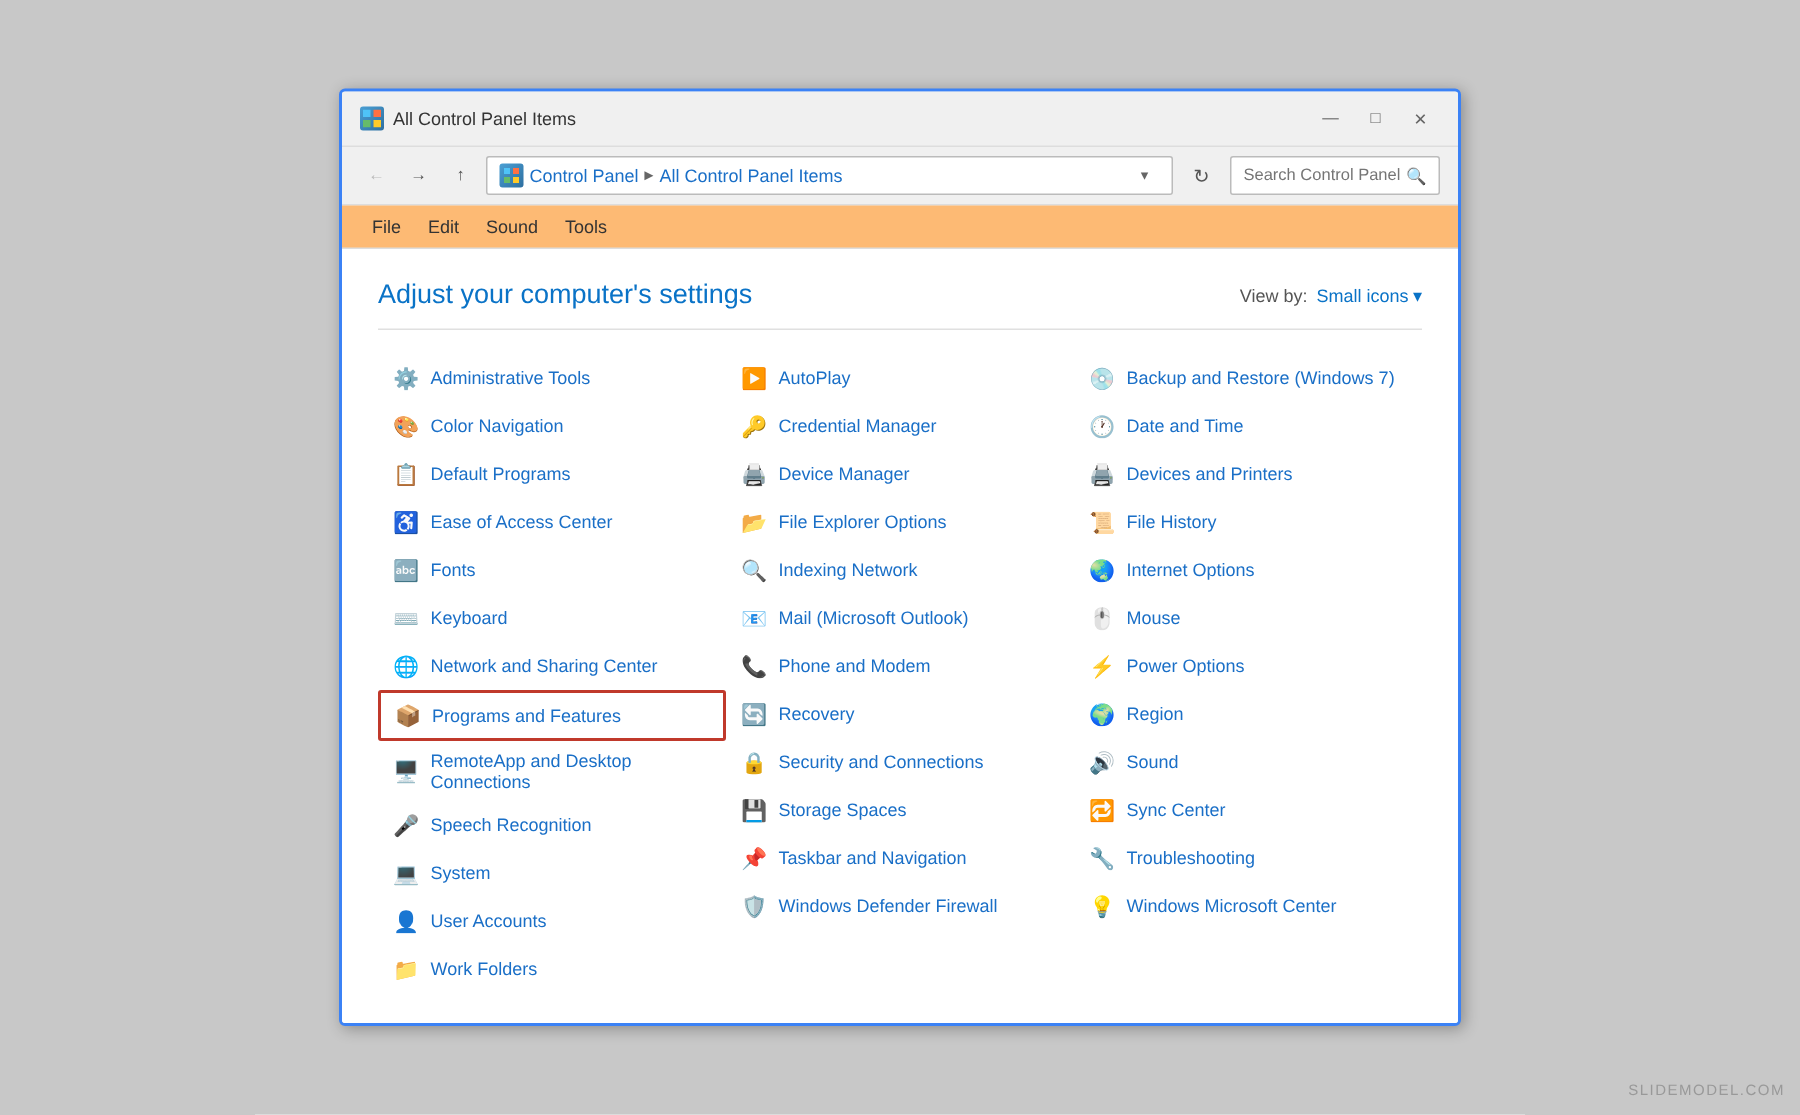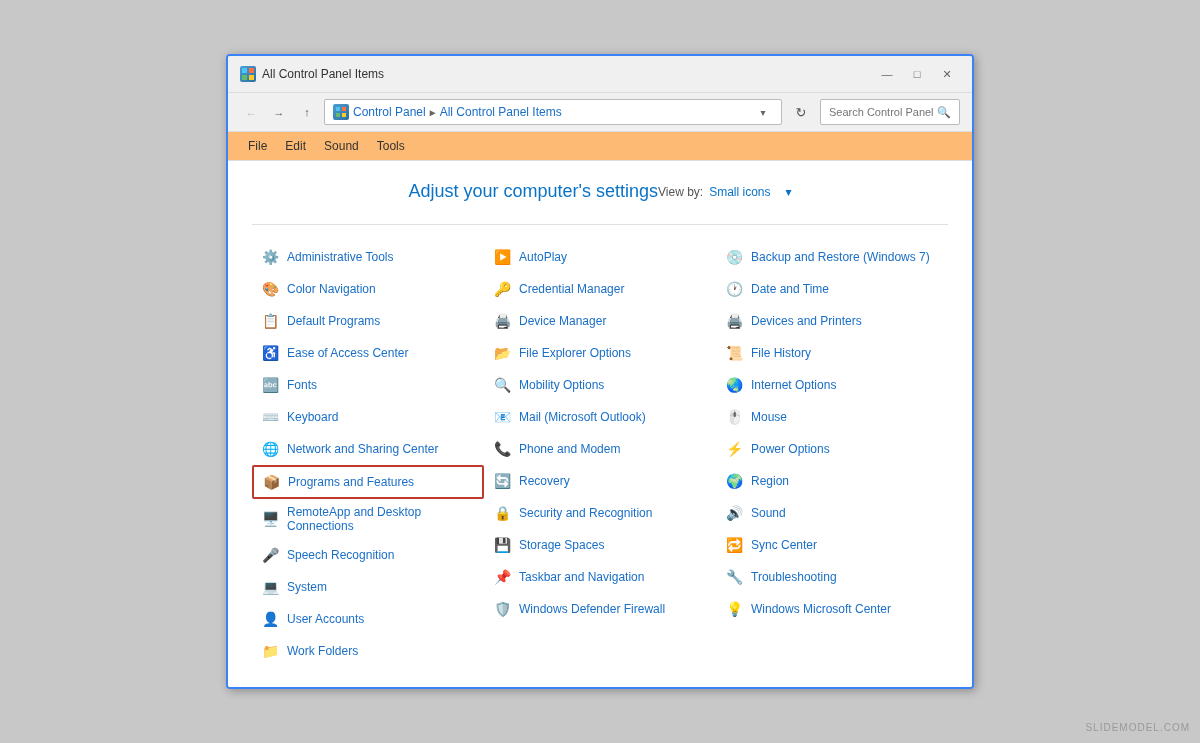--- a/index.html
+++ b/index.html
@@ -166,44 +166,44 @@
       font-size: 12px;
       color: #333;
     }
     .content-area {
       background: white;
       padding: 20px 24px;
       min-height: 500px;
     }
     .content-header {
       display: flex;
-      justify-content: center;
+      justify-content: space-between;
       align-items: center;
       margin-bottom: 16px;
-      padding-bottom: 22px;
+      padding-bottom: 12px;
       border-bottom: 1px solid #e0e0e0;
     }
     .page-title {
       font-size: 18px;
       color: #0a73c7;
       font-weight: normal;
     }
     .view-by {
       display: flex;
       align-items: center;
       gap: 6px;
       font-size: 12px;
       color: #555;
     }
     .view-by-link {
       color: #0a73c7;
       cursor: pointer;
       display: flex;
       align-items: center;
-      gap: 15px;
+      gap: 3px;
     }
     .items-grid {
       display: grid;
       grid-template-columns: repeat(3, 1fr);
       gap: 4px 0;
     }
     .panel-item {
       display: flex;
       align-items: center;
       gap: 6px;
@@ -380,37 +380,37 @@
         <div class="panel-item">
           <span class="item-icon">🖨️</span>
           <span class="item-label">Device Manager</span>
         </div>
         <div class="panel-item">
           <span class="item-icon">📂</span>
           <span class="item-label">File Explorer Options</span>
         </div>
         <div class="panel-item">
           <span class="item-icon">🔍</span>
-          <span class="item-label">Mobility Options</span>
+          <span class="item-label">Indexing Network</span>
         </div>
         <div class="panel-item">
           <span class="item-icon">📧</span>
           <span class="item-label">Mail (Microsoft Outlook)</span>
         </div>
         <div class="panel-item">
           <span class="item-icon">📞</span>
           <span class="item-label">Phone and Modem</span>
         </div>
         <div class="panel-item">
           <span class="item-icon">🔄</span>
           <span class="item-label">Recovery</span>
         </div>
         <div class="panel-item">
           <span class="item-icon">🔒</span>
-          <span class="item-label">Security and Recognition</span>
+          <span class="item-label">Security and Connections</span>
         </div>
         <div class="panel-item">
           <span class="item-icon">💾</span>
           <span class="item-label">Storage Spaces</span>
         </div>
         <div class="panel-item">
           <span class="item-icon">📌</span>
           <span class="item-label">Taskbar and Navigation</span>
         </div>
         <div class="panel-item">

